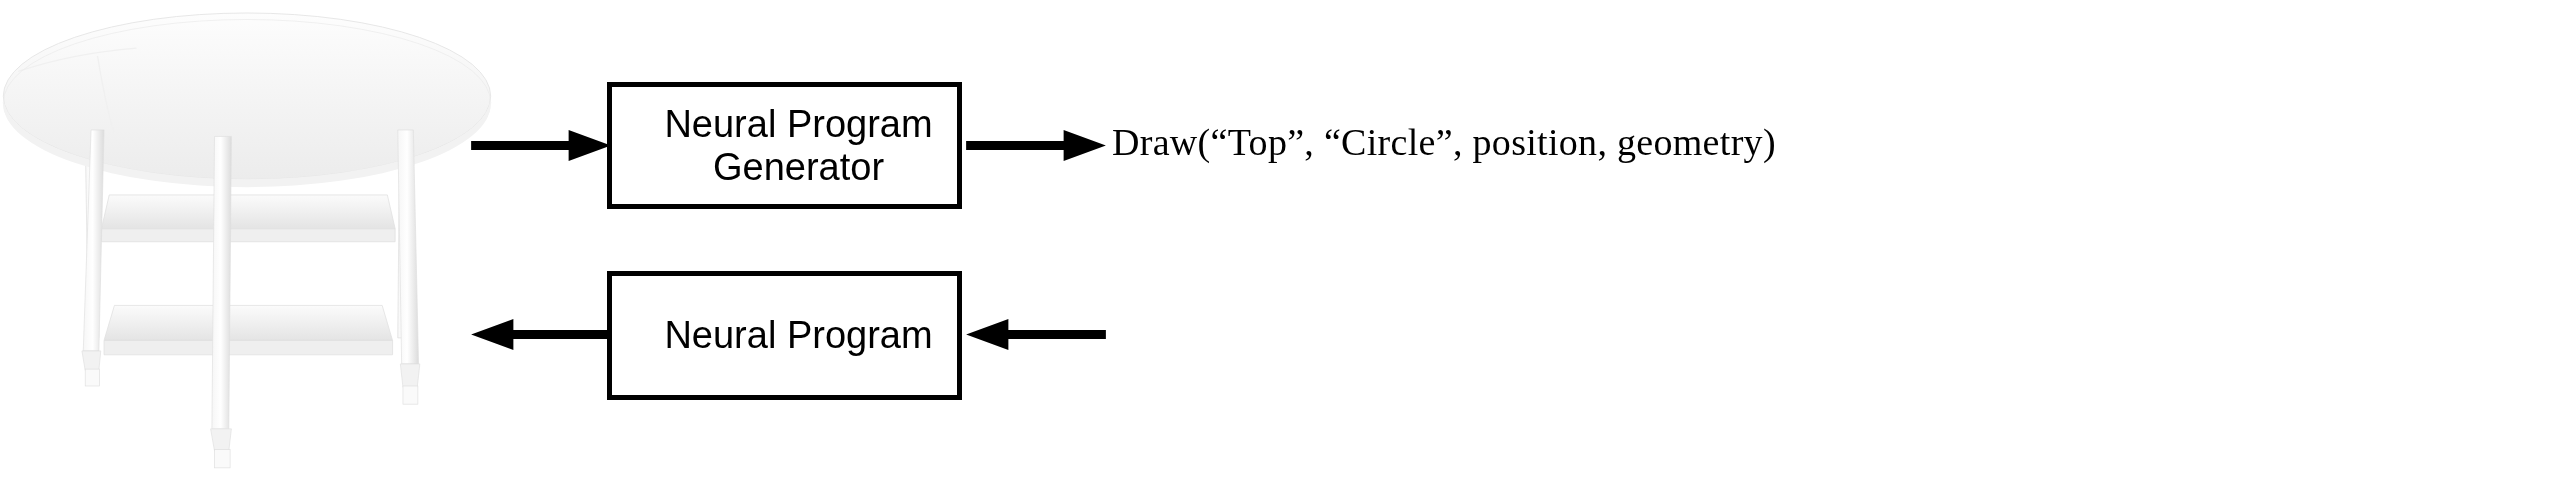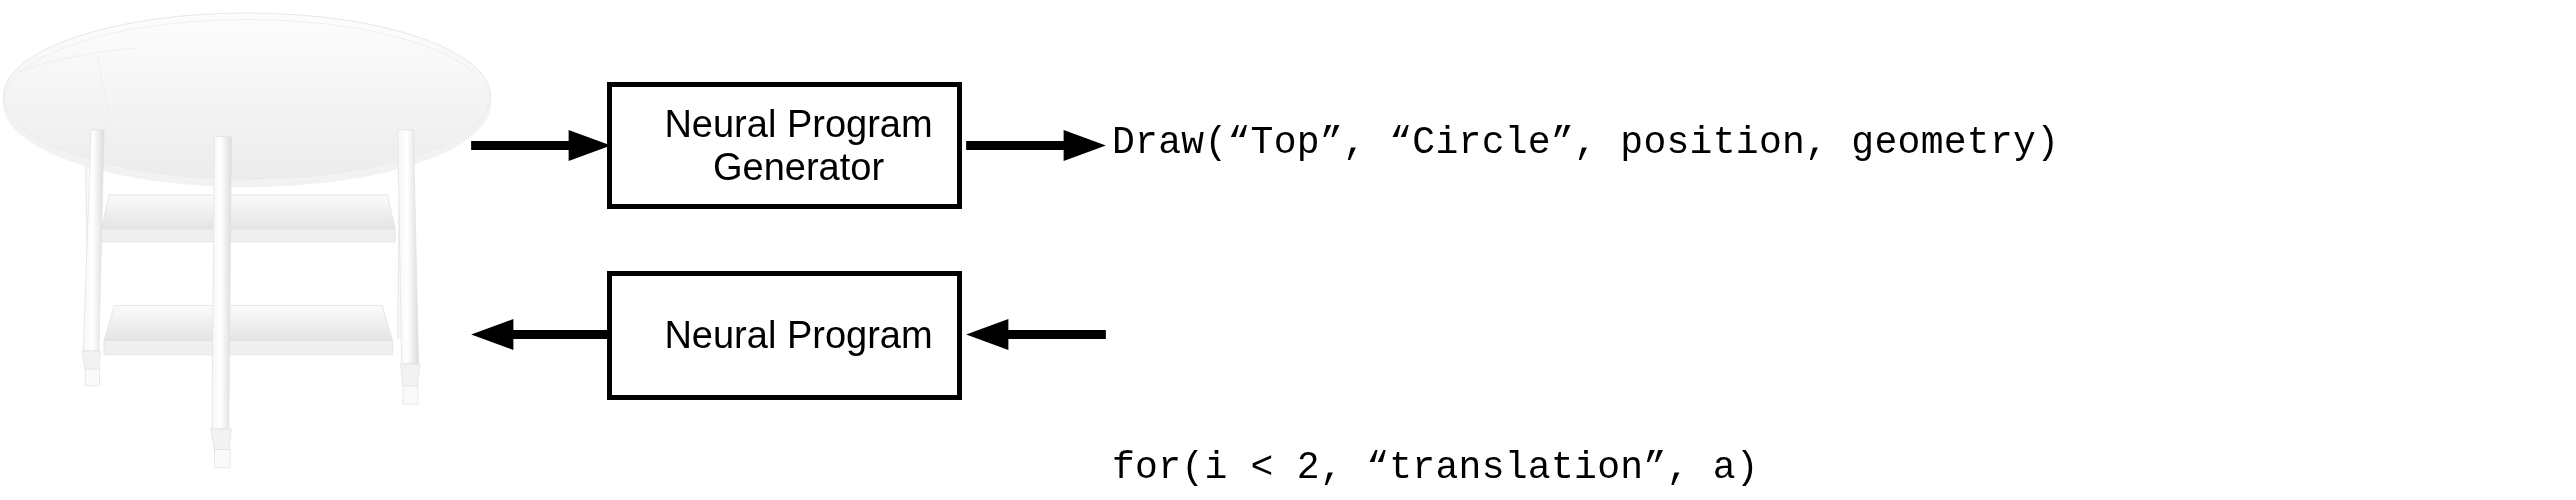--- a/index.html
+++ b/index.html
@@ -71,21 +71,21 @@
   #arrow-code-to-executor   { left: 966px; top: 315px; width: 140px; }
   #arrow-executor-to-image  { left: 471px; top: 315px; width: 140px; }
 
   
   #program-code {
     position: absolute;
     left: 1112px;
     top: 0px;
     width: 1464px;
     height: 501px;
-    font-family: Liberation Mono, monospace;
+    font-family: Liberation Serif, serif;
     font-size: 38px;
     line-height: 57px;
     color: #000000;
     white-space: pre;
     letter-spacing: 0.3px;
   }
   #program-code .code-line {
     white-space: pre;
     display: block;
     height: 57px;
@@ -187,21 +187,20 @@
 
   <div class="arrow" id="arrow-executor-to-image">
     <svg viewBox="0 0 215 60" xmlns="http://www.w3.org/2000/svg">
       <path d="M215 23 L65 23 L65 6 L0 30 L65 54 L65 37 L215 37 Z" fill="#000000"></path>
     </svg>
   </div>
 
   <div id="program-code">
     <span class="code-line">Draw(“Top”, “Circle”, position, geometry)</span>
     <span class="code-line blank"></span>
-    <span class="code-line">for(i &lt; 2, “translation”, a)</span>
     
     
     
     
     
   </div>
 
 </div>
 
 

